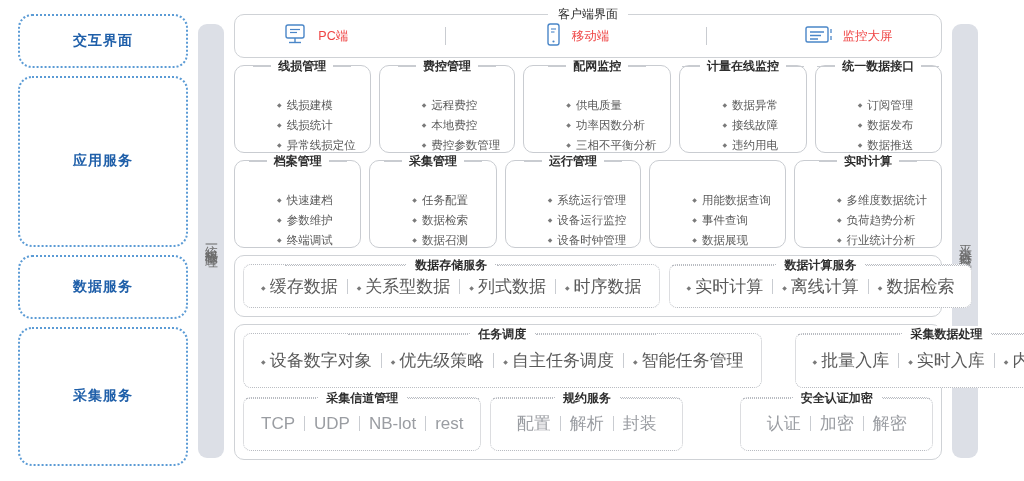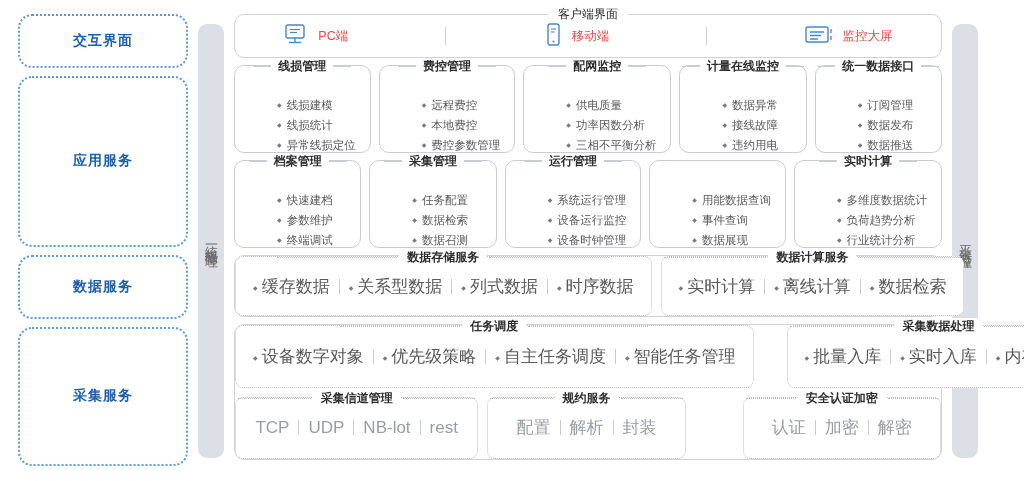--- a/index.html
+++ b/index.html
@@ -105,21 +105,21 @@
   }
   .card ul{list-style:none;margin:14px;padding:0 0 0 16px;font-family:Liberation Serif, serif;}
   .card li{
     font-size:11.5px;color:#5a5a5a;line-height:18px;
     white-space:nowrap;
   }
   .card li::before{content:"\25C6";font-size:6px;color:#7a7a7a;margin-right:5px;
     position:relative;top:-2px;}
 
   
-  .group-panel{padding:0;display:flex;gap:9px;box-sizing:border-box;}
+  .group-panel{padding:8px;display:flex;gap:9px;box-sizing:border-box;}
   .dotted-box{
     position:relative;
     border:1px dotted #b9bcc2;
     border-radius:8px;
     box-sizing:border-box;
     display:flex;align-items:center;justify-content:center;
     padding:6px 8px;
     min-height:40px;
     background:#fff;
   }

